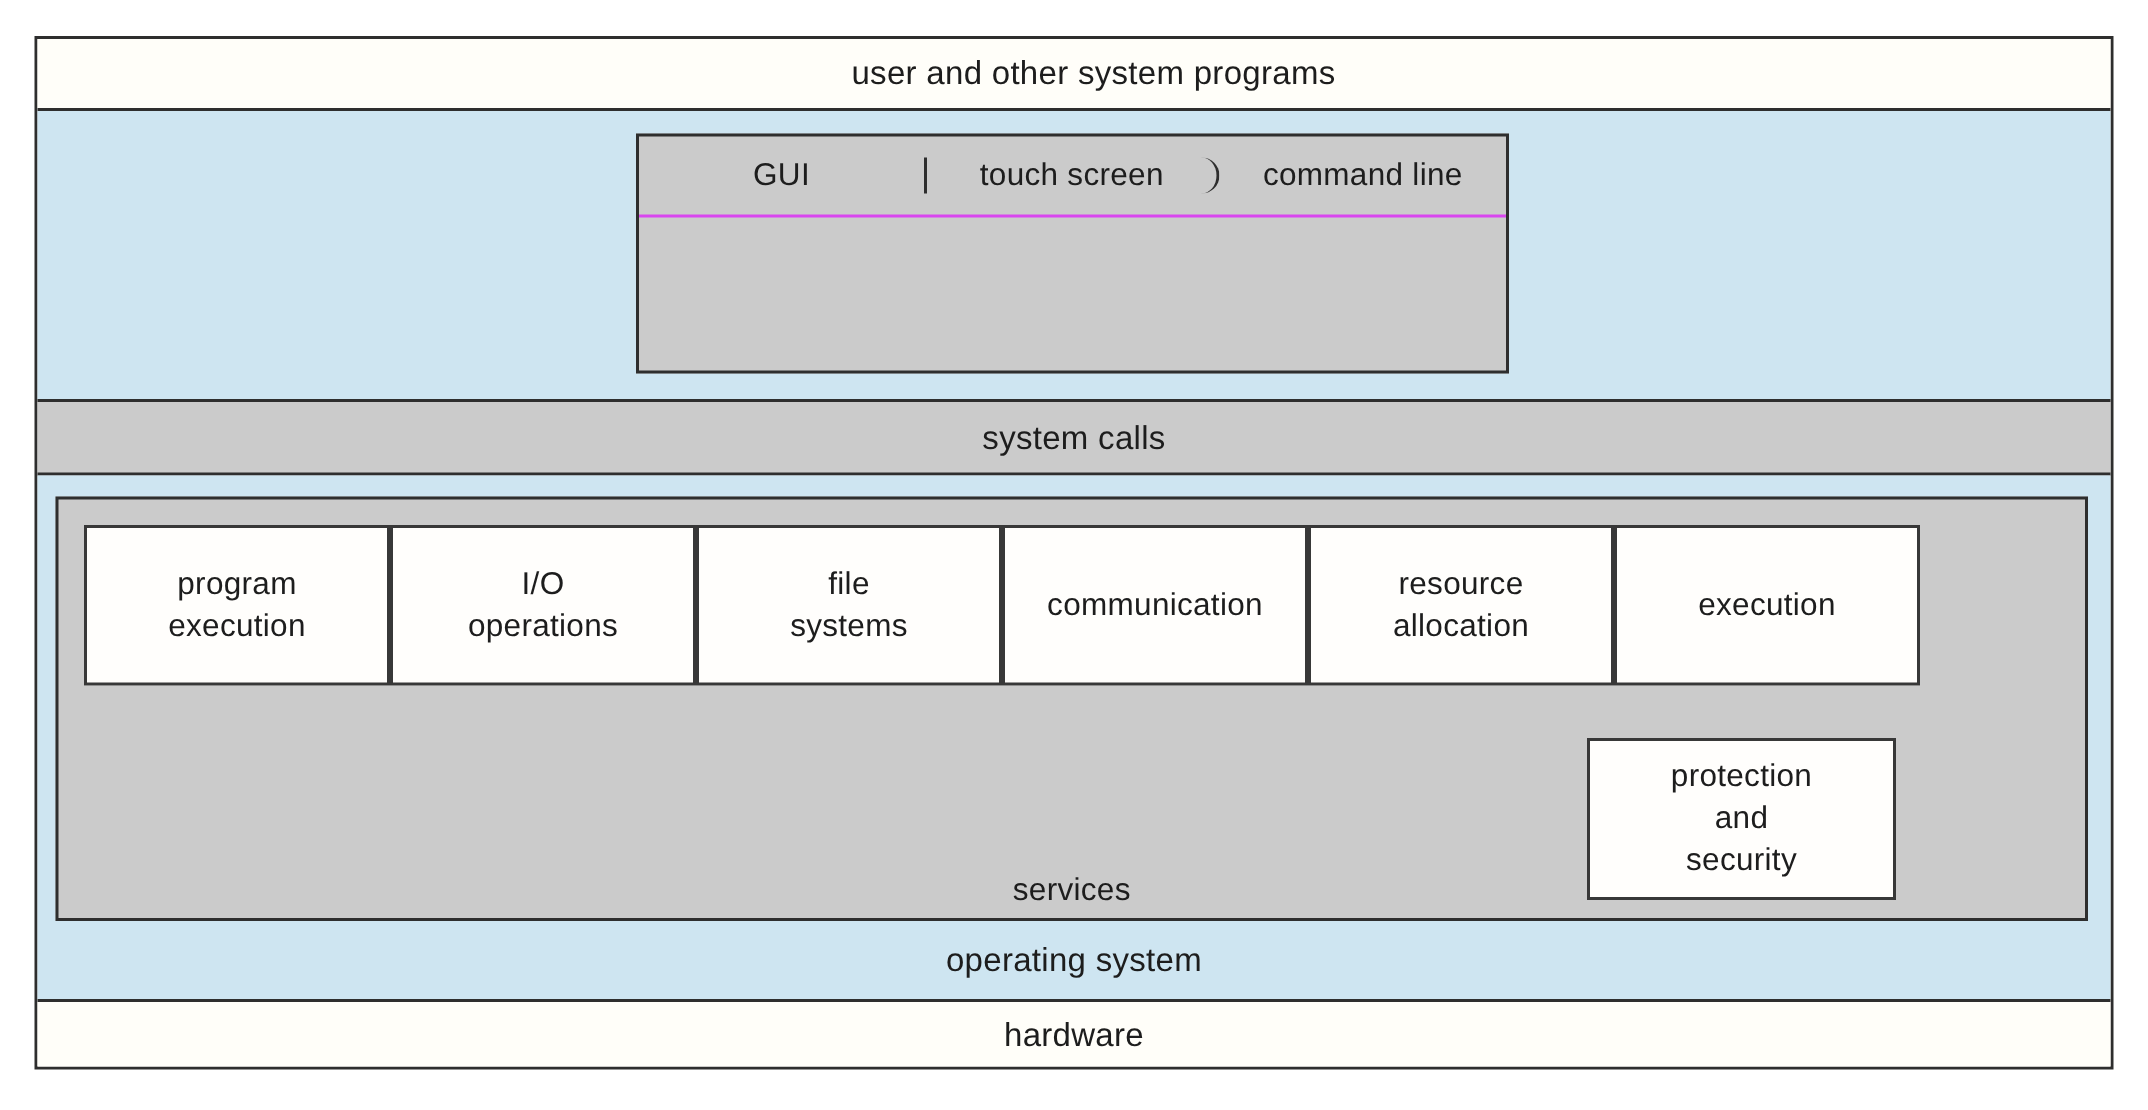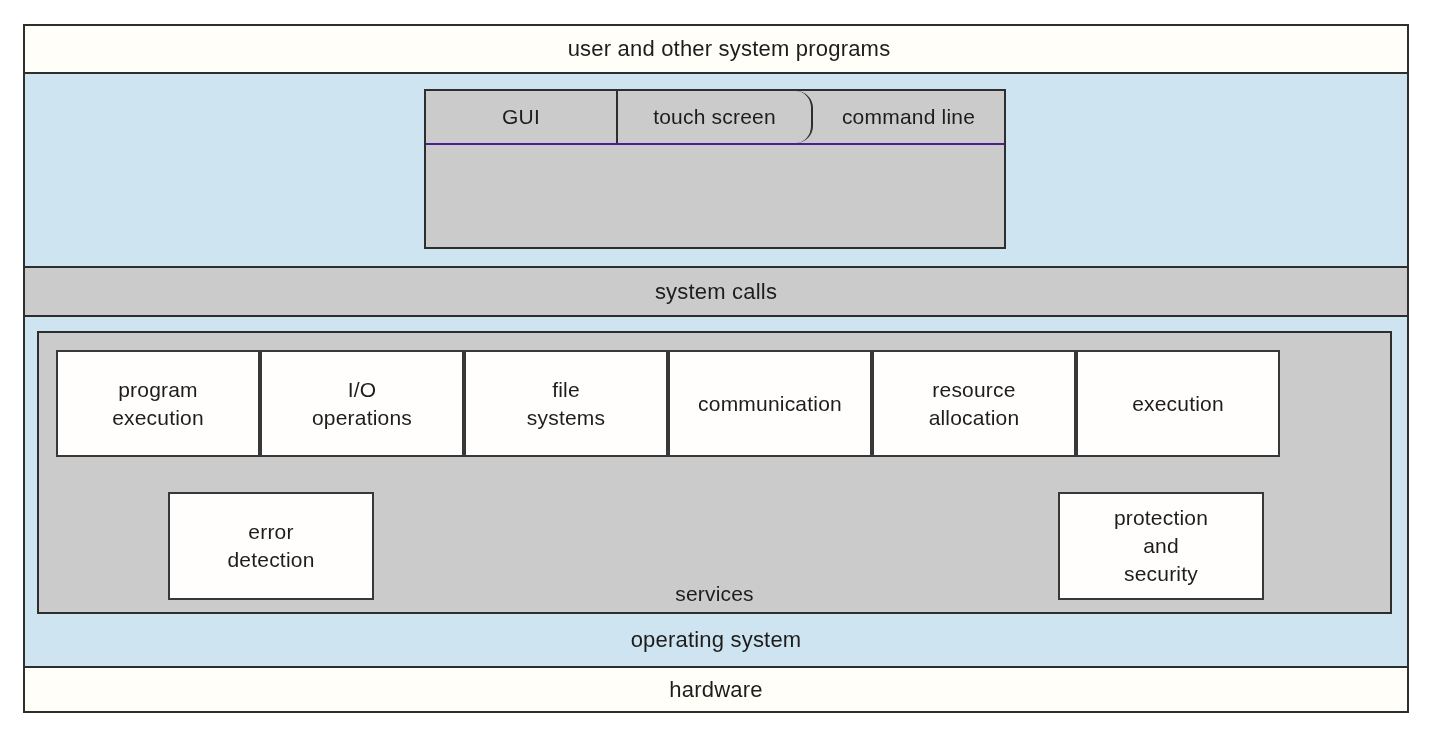--- a/index.html
+++ b/index.html
@@ -56,22 +56,23 @@
     width: 578px;   
     height: 156px;  
     border: 2px solid #2e2e2e;
     background: #cbcbcb;
     display: flex;
     flex-direction: column;
   }
   .ui-row {
     height: 52px;
     flex: none;
-    border-bottom: 2px solid #4c1d95;
-    display: flex;
+    border-bottom: 2px solid #d946ef;
+    display: flex;
+    align-items: center;
   }
   .ui-cell {
     display: flex;
     align-items: center;
     justify-content: center;
     font-size: 21px;
   }
   .ui-cell-1 { width: 190px; border-right: 2px solid #2e2e2e; }
   .ui-cell-2 { width: 193px; border-right: 2px solid #2e2e2e; border-radius: 17px; }
   .ui-cell-3 { flex: 1; }
@@ -178,24 +179,20 @@
           </div>
           <div class="svc-box">
             <span>resource
 allocation</span>
           </div>
           <div class="svc-box">
             <span>execution</span>
           </div>
         </div>
 
-        <div class="svc-box svc-err">
-          <span>error
-detection</span>
-        </div>
         <div class="svc-box svc-prot">
           <span>protection
 and
 security</span>
         </div>
 
         <div class="services-label">
           <span>services</span>
         </div>
       </div>

